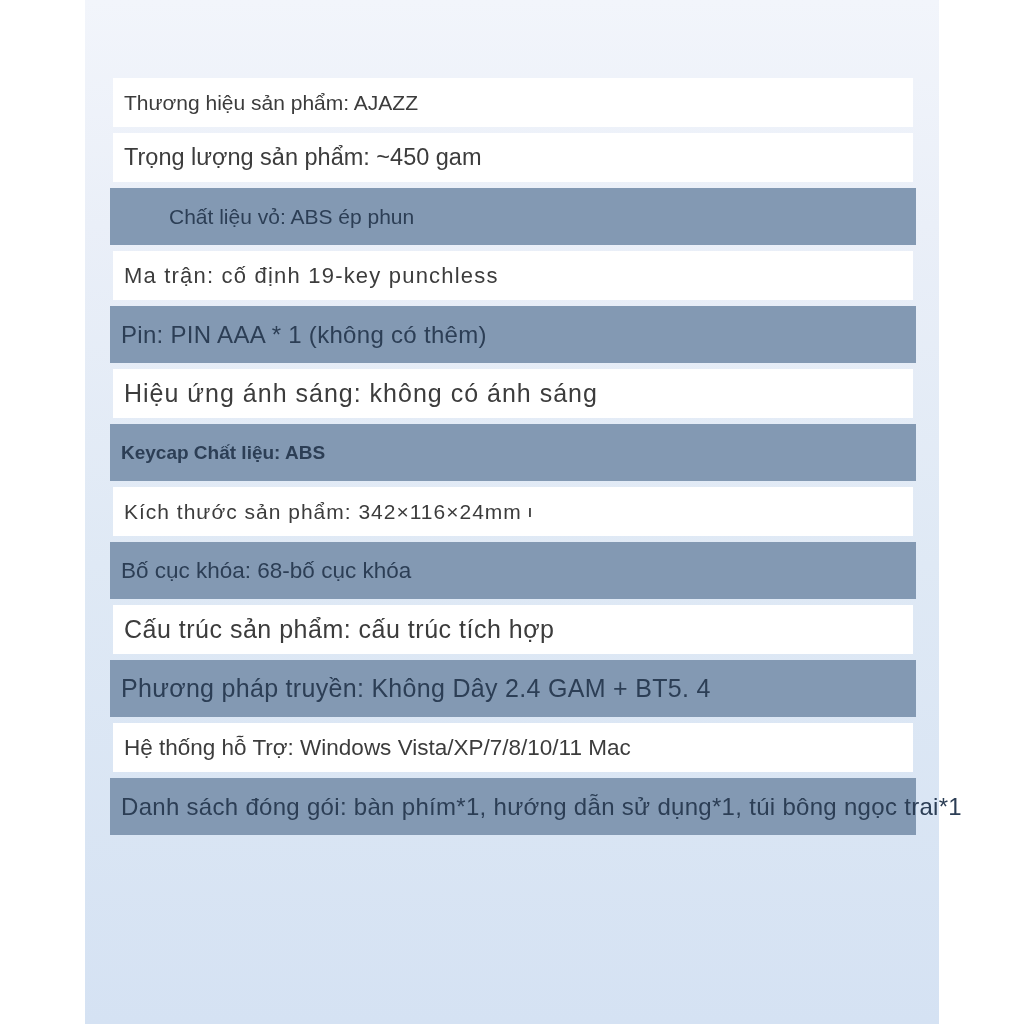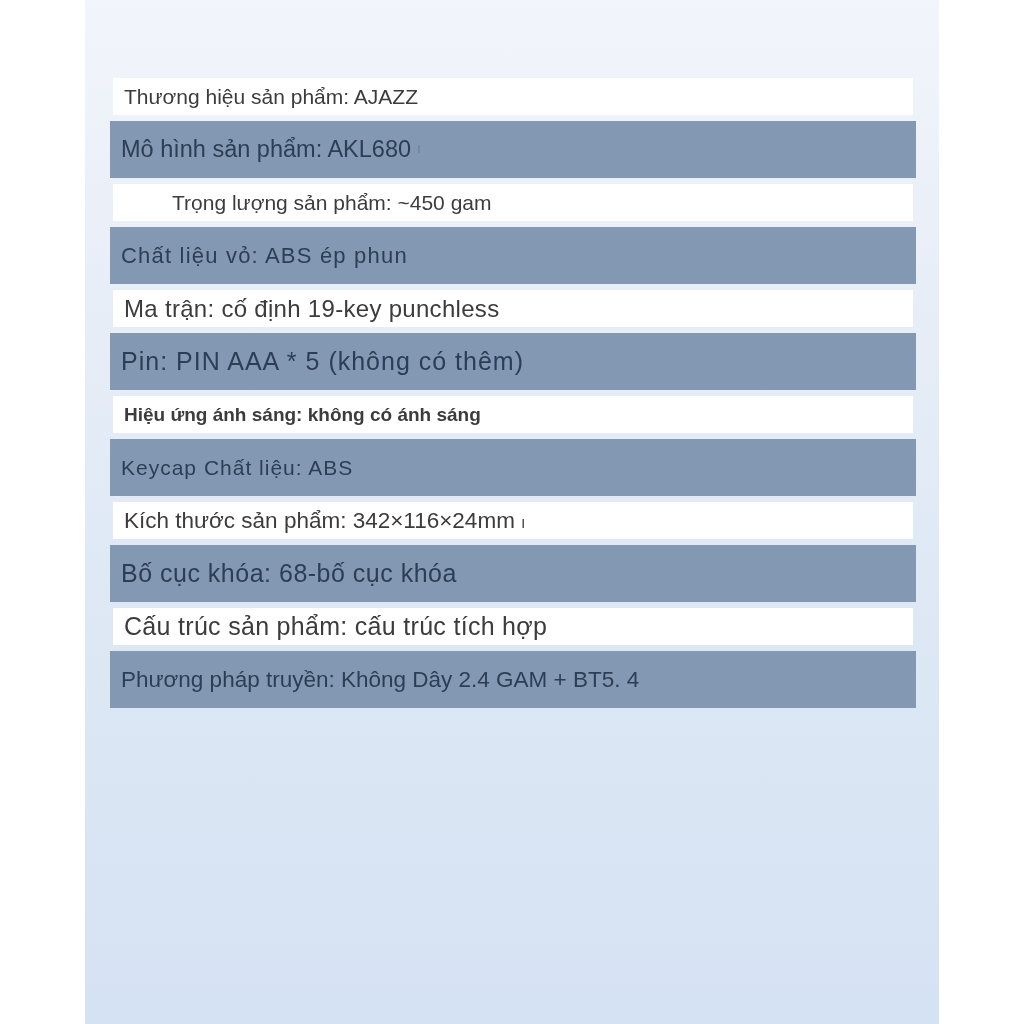--- a/index.html
+++ b/index.html
@@ -35,21 +35,21 @@
   .row {
     display: flex;
     align-items: center;
     box-sizing: border-box;
     padding-left: 11px;
     margin-bottom: 6px;
     white-space: nowrap;
   }
   .row.white {
     background: #ffffff;
-    height: 37px;
+    height: 49px;
     width: 800px;
   }
   .row.blue {
     background: #8399b3;
     height: 57px;
     width: 806px;
     margin-left: -3px;
   }
   .white .txt { color: #3c3c3c; }
   .blue  .txt { color: #2c3e55; }
@@ -90,39 +90,35 @@
 <body>
 
 <div class="stage">
   <div class="panel">
     <div class="rows">
 
       <div class="row white">
         <span class="txt">Thương hiệu sản phẩm: AJAZZ</span>
       </div>
 
-      <div class="row blue">
-        <span class="txt">Mô hình sản phẩm: AKL680</span>
-        <span class="suffix">ı</span>
-      </div>
 
       <div class="row white">
         <span class="txt">Trọng lượng sản phẩm: ~450 gam</span>
       </div>
 
       <div class="row blue">
         <span class="txt">Chất liệu vỏ: ABS ép phun</span>
       </div>
 
       <div class="row white">
         <span class="txt">Ma trận: cố định 19-key punchless</span>
       </div>
 
       <div class="row blue">
-        <span class="txt">Pin: PIN AAA * 5 (không có thêm)</span>
+        <span class="txt">Pin: PIN AAA * 1 (không có thêm)</span>
       </div>
 
       <div class="row white">
         <span class="txt">Hiệu ứng ánh sáng: không có ánh sáng</span>
       </div>
 
       <div class="row blue">
         <span class="txt">Keycap Chất liệu: ABS</span>
       </div>
 
@@ -136,17 +132,23 @@
       </div>
 
       <div class="row white">
         <span class="txt">Cấu trúc sản phẩm: cấu trúc tích hợp</span>
       </div>
 
       <div class="row blue">
         <span class="txt">Phương pháp truyền: Không Dây 2.4 GAM + BT5. 4</span>
       </div>
 
+      <div class="row white">
+        <span class="txt">Hệ thống hỗ Trợ: Windows Vista/XP/7/8/10/11 Mac</span>
+      </div>
 
+      <div class="row blue">
+        <span class="txt">Danh sách đóng gói: bàn phím*1, hướng dẫn sử dụng*1, túi bông ngọc trai*1</span>
+      </div>
 
     </div>
   </div>
 </div>
 
 </body></html>

